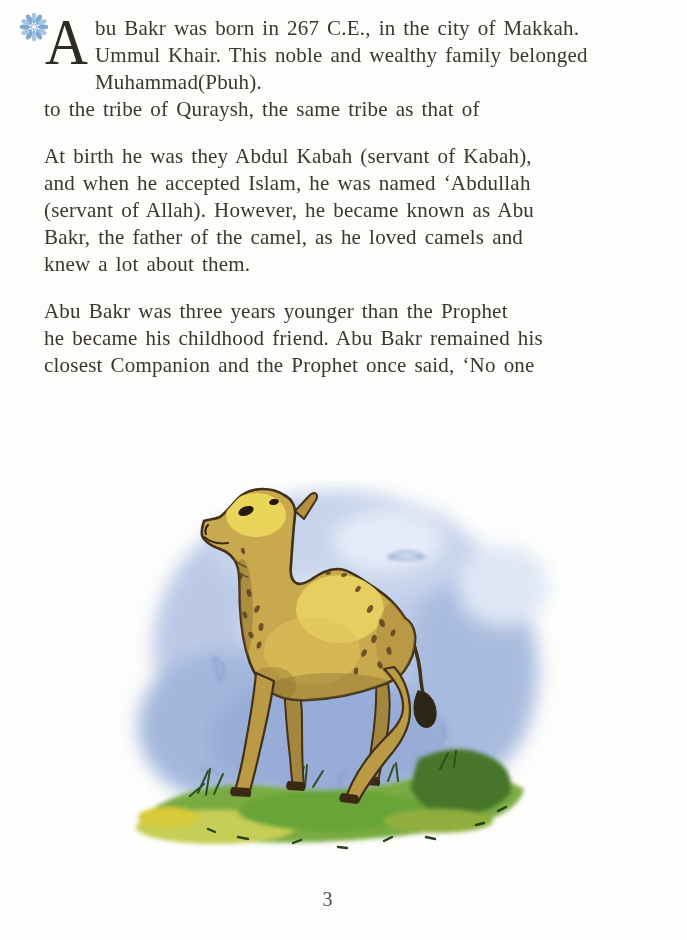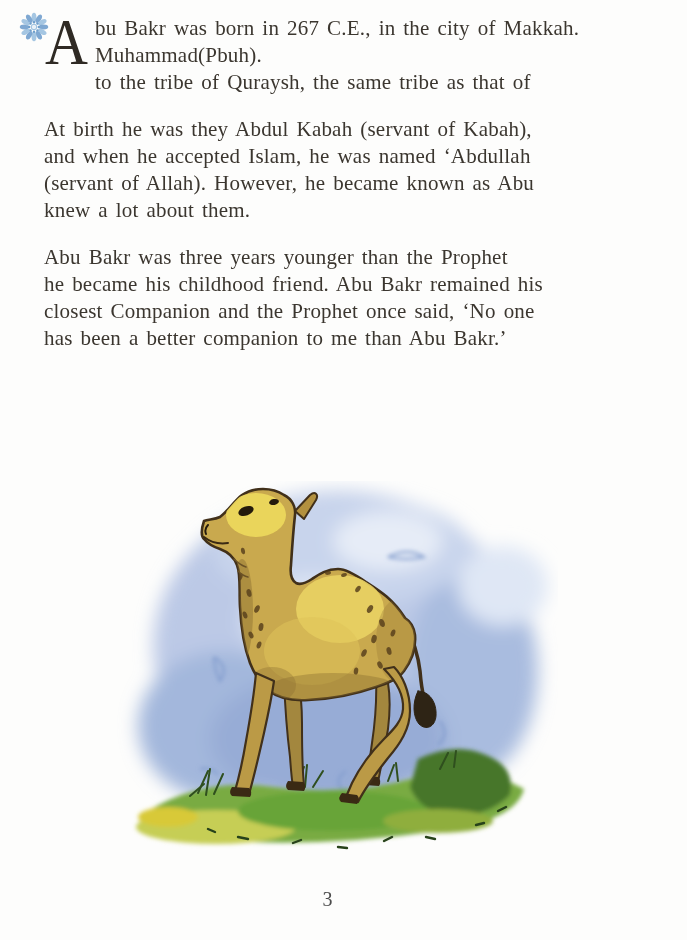--- a/index.html
+++ b/index.html
@@ -58,34 +58,35 @@
       <circle cx="16" cy="11.5" r="1.1" fill="#6f9fcc" transform="rotate(270 16 16)"></circle>
       <circle cx="16" cy="11.5" r="1.1" fill="#6f9fcc" transform="rotate(315 16 16)"></circle>
       <circle cx="16" cy="16" r="2.6" fill="#e9f1f8" stroke="#88b4d8" stroke-width="0.8"></circle>
     </g>
   </svg>
 
   <div class="text-block">
     <div class="para">
       <span class="dropcap">A</span>
       <div class="tline">bu Bakr was born in 267 C.E., in the city of Makkah.</div>
+      <div class="tline">Ummul Khair. This noble and wealthy family belonged</div>
       <div class="tline">Muhammad(Pbuh).</div>
       <div class="tline">to the tribe of Quraysh, the same tribe as that of</div>
     </div>
     <div class="para">
       <div class="tline">At birth he was they Abdul Kabah (servant of Kabah),</div>
       <div class="tline">and when he accepted Islam, he was named ‘Abdullah</div>
       <div class="tline">(servant of Allah). However, he became known as Abu</div>
+      <div class="tline">Bakr, the father of the camel, as he loved camels and</div>
       <div class="tline">knew a lot about them.</div>
     </div>
     <div class="para">
       <div class="tline">Abu Bakr was three years younger than the Prophet</div>
       <div class="tline">he became his childhood friend. Abu Bakr remained his</div>
       <div class="tline">closest Companion and the Prophet once said, ‘No one</div>
-      <div class="tline">has been a better companion to me than Abu Bakr.’</div>
     </div>
   </div>
 
   <svg class="illustration" viewBox="0 0 470 396" role="img" aria-label="Watercolor painting of a young camel standing on green grass against a soft blue sky wash">
     <defs>
       <filter id="soft" x="-30%" y="-30%" width="160%" height="160%">
         <feGaussianBlur stdDeviation="9"></feGaussianBlur>
       </filter>
       <filter id="soft2" x="-30%" y="-30%" width="160%" height="160%">
         <feGaussianBlur stdDeviation="2"></feGaussianBlur>

